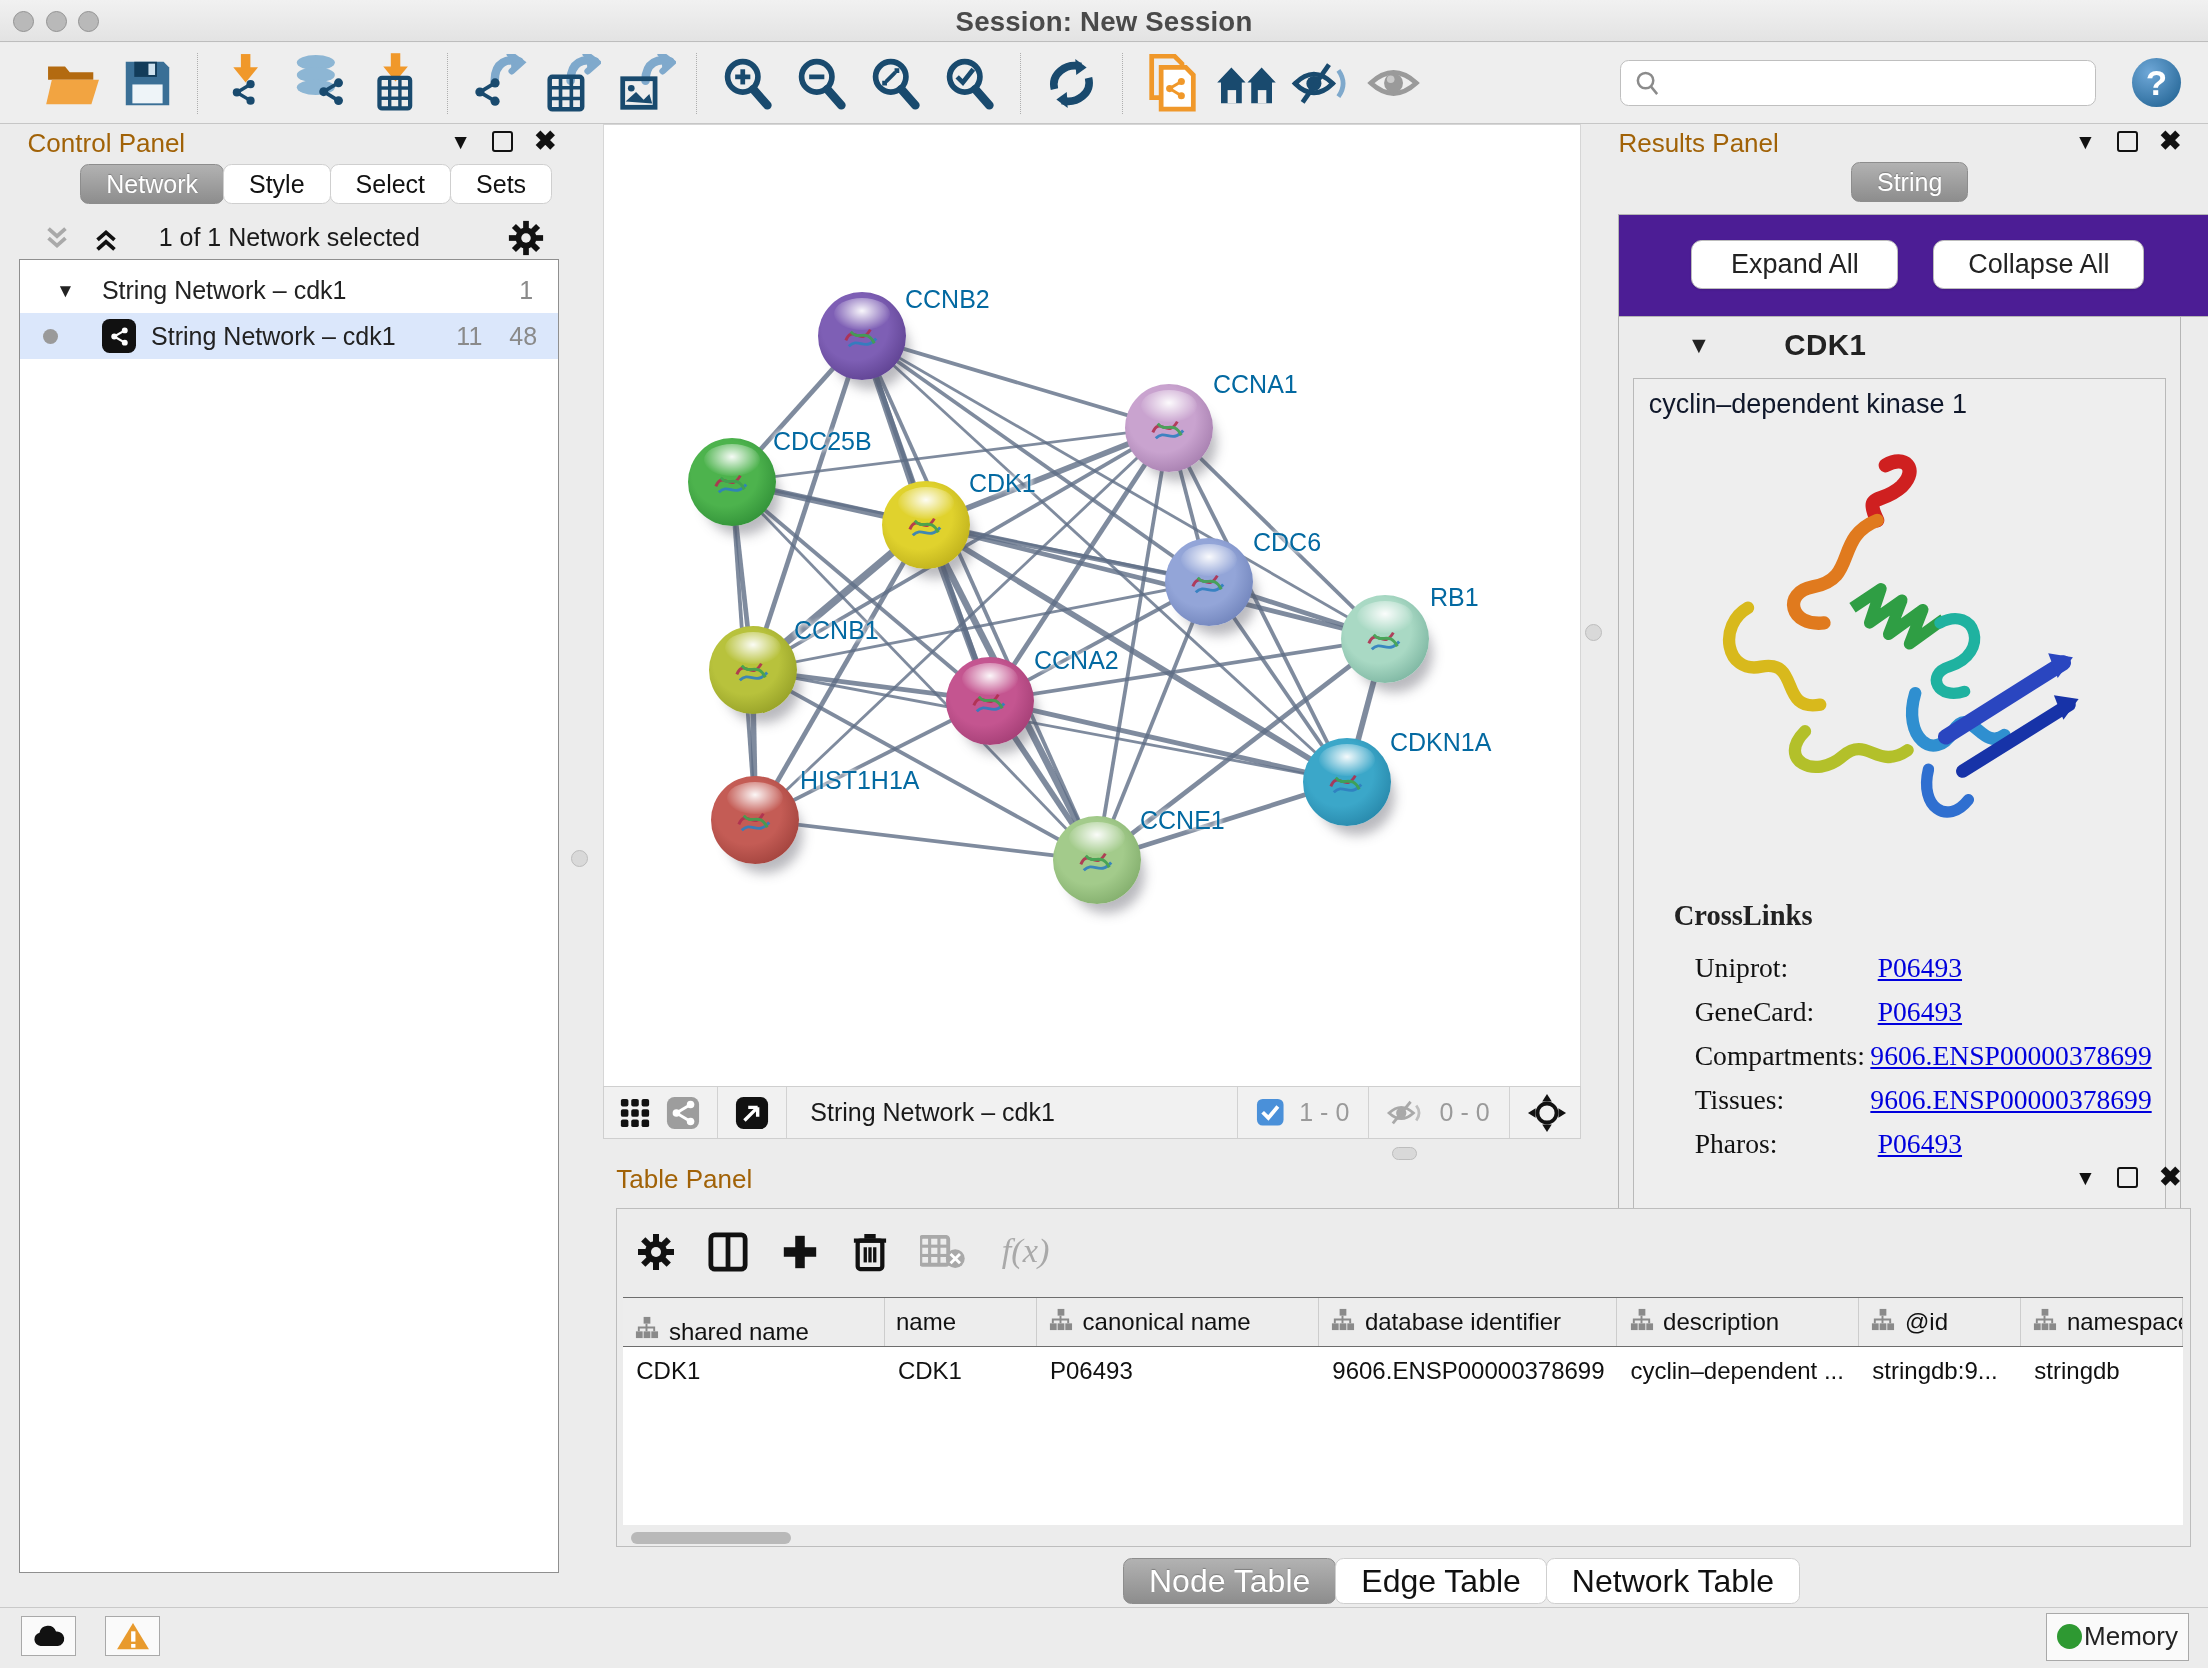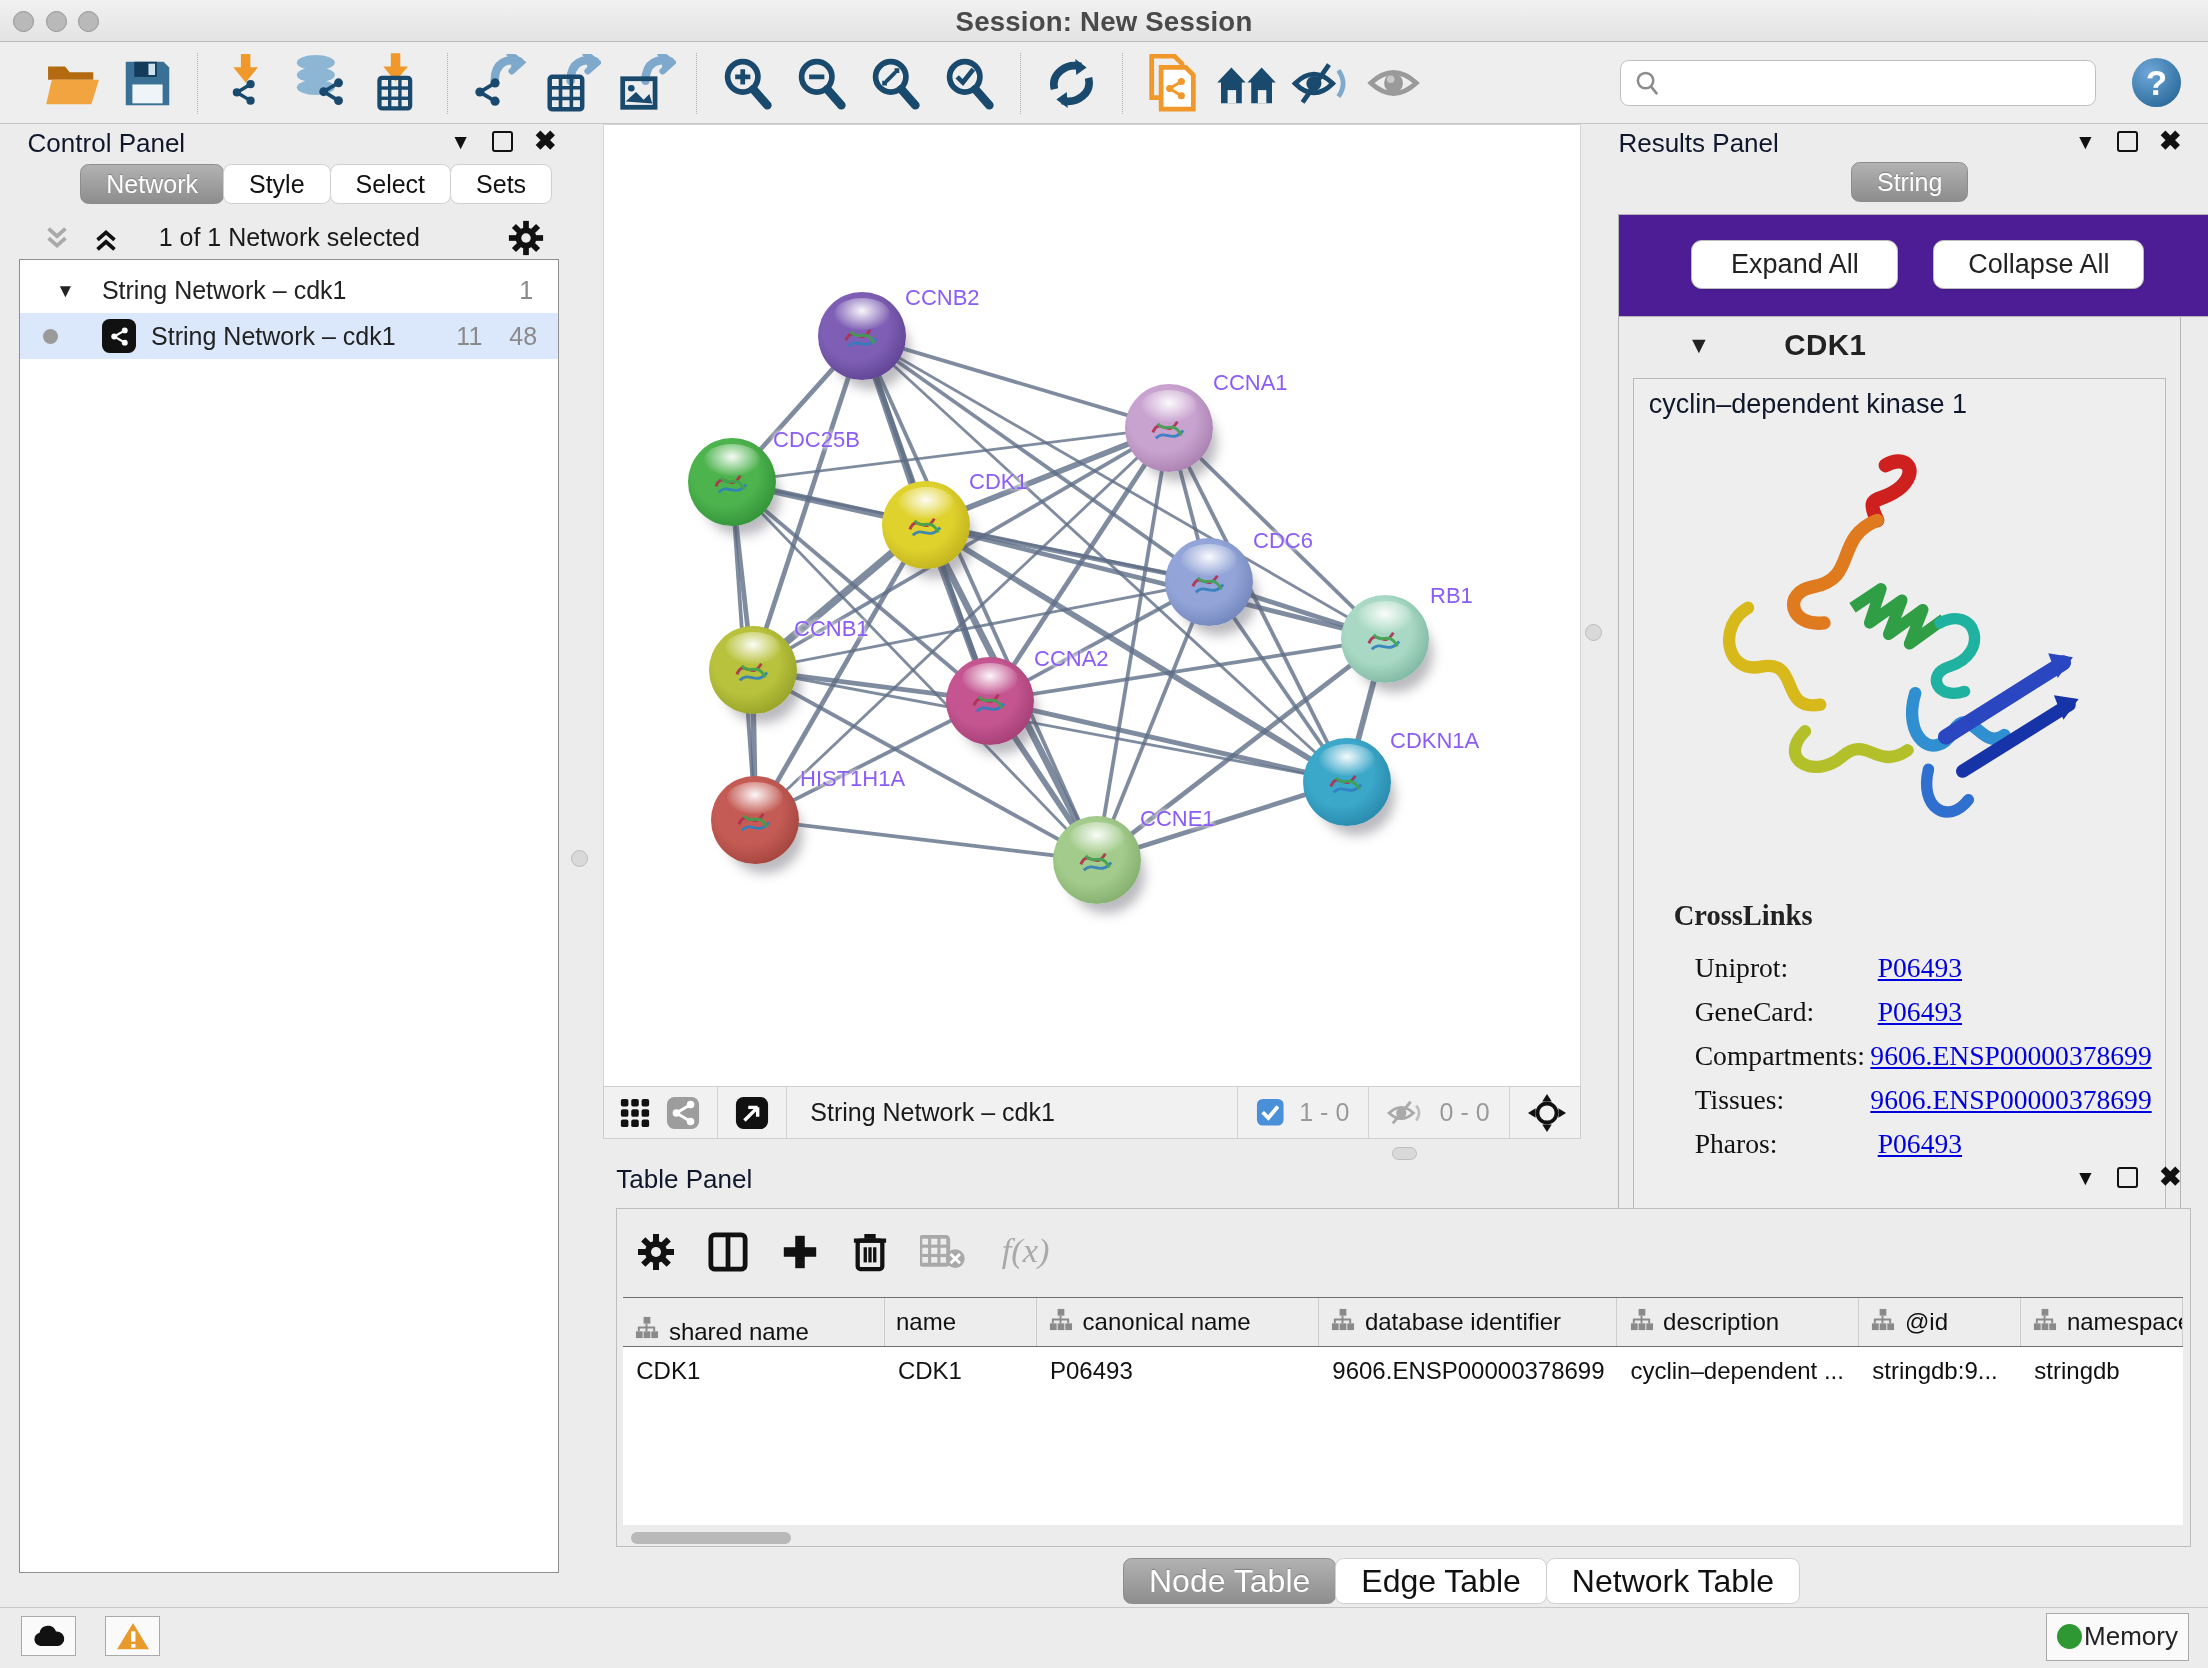--- a/index.html
+++ b/index.html
@@ -39,21 +39,21 @@
   .search-wrap input {
     border:none; outline:none; flex:1; height:38px; font-size:25px;
     font-family:"Liberation Sans",sans-serif; background:transparent;
   }
   .help-btn {
     position:absolute; right:27px; top:15px; width:49px; height:49px; border-radius:50%;
     background:radial-gradient(circle at 35% 30%, #6fa8d8, #2f6f9f 75%);
     color:#fff; font-size:35px; font-weight:bold; text-align:center; line-height:49px;
   }
   
-  .panel-title { font-size:26px; color:#0f172a; }
+  .panel-title { font-size:26px; color:#a16207; }
   .panel-ctrls { position:absolute; display:flex; align-items:center; gap:21px; }
   .glyph-menu { font-size:21px; color:#111; }
   .glyph-float { width:21px; height:21px; border:2.9px solid #111; border-radius:2.9px; }
   .glyph-close { font-size:27px; color:#111; font-weight:bold; line-height:21px; }
   .tabbtn {
     height:40px; padding:0 25px; font-size:25px; background:#fff;
     border:1px solid #cfcfcf; border-radius:8.6px; display:flex; align-items:center;
     color:#111; margin-left:-1px;
   }
   .tabbtn.sel {
@@ -83,21 +83,21 @@
   .net-canvas svg.edges { position:absolute; left:0; top:0; }
   .node {
     position:absolute; width:88px; height:88px; border-radius:50%;
     box-shadow:9.5px 15px 11.4px -5.7px rgba(70,70,85,.38);
   }
   .node::before {
     content:""; position:absolute; left:18%; top:7%; width:64%; height:36%;
     border-radius:50%; background:radial-gradient(ellipse at 50% 40%, rgba(255,255,255,.95), rgba(255,255,255,0) 75%);
   }
   .node svg { position:absolute; left:13.3px; top:19px; }
-  .node-label { position:absolute; font-size:22px; color:#8b5cf6; white-space:nowrap;
+  .node-label { position:absolute; font-size:25px; color:#0369a1; white-space:nowrap;
     text-shadow:0 0 5.7px #fff,0 0 5.7px #fff; }
   .net-toolbar {
     position:absolute; left:603px; top:1086px; width:978px; height:53px;
     background:#f1f1f1; border:1px solid #cfcfcf; display:flex; align-items:center;
   }
   .nt-sep { width:0; height:51px; border-left:1px solid #d2d2d2; margin:0 9.5px; }
   .nt-icon { margin:0 7.6px; display:flex; align-items:center; }
   .nt-title { font-size:25px; color:#1a1a1a; margin-left:13.3px; flex:0 0 auto; }
   .nt-counts { font-size:25px; color:#9a9a9a; margin:0 9.5px 0 7.6px; }
   .splitter-knob { position:absolute; width:17px; height:17px; border-radius:50%; background:#d9d9d9; border:1px solid #bdbdbd; }

